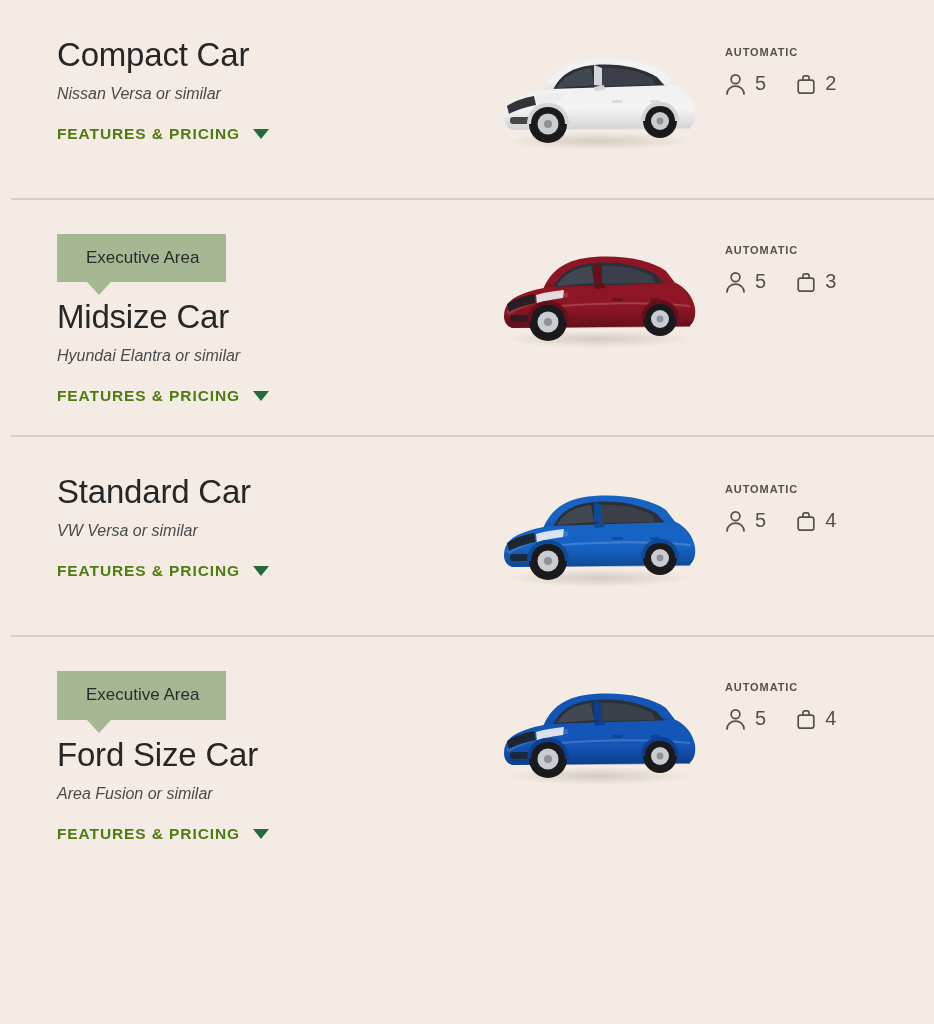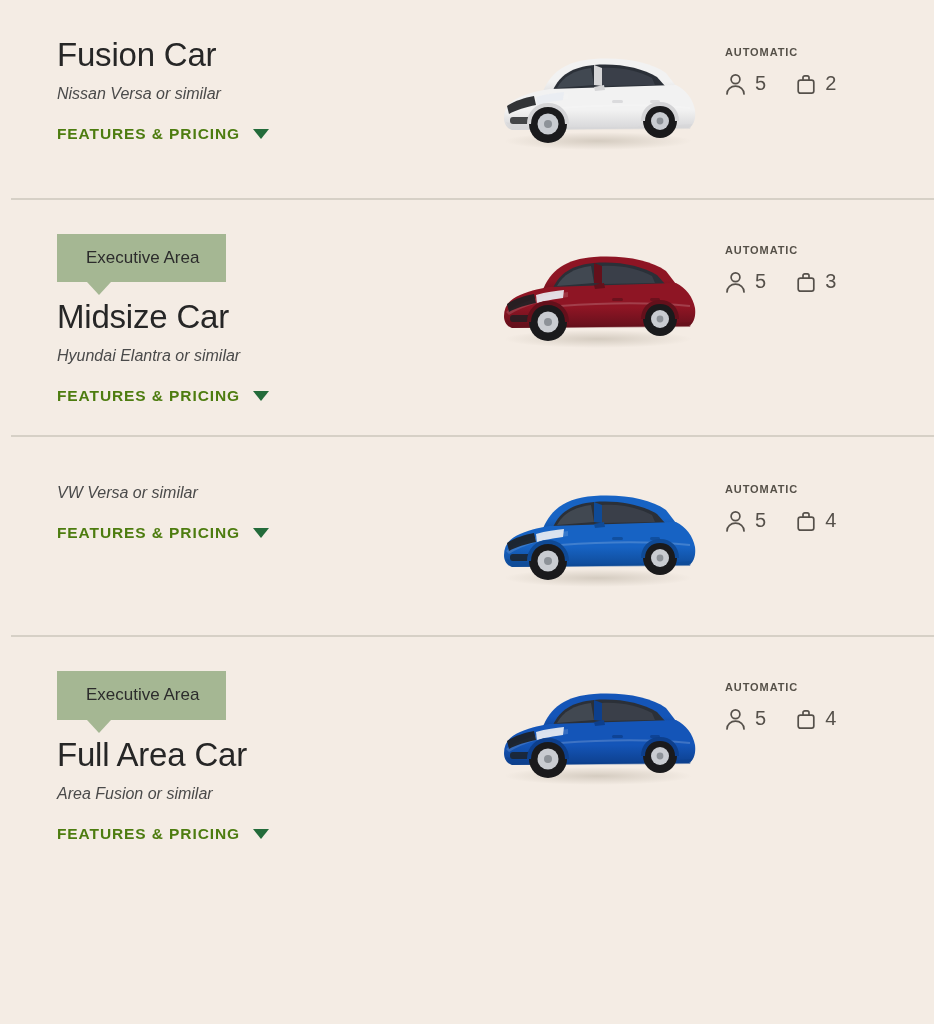--- a/index.html
+++ b/index.html
@@ -152,21 +152,21 @@
     font-size: 20px;
   }
 
   .spec-item svg { display: block; }
 </style>
 </head>
 <body>
 
 <div class="vehicle-list" id="list-root">
     <div class="vehicle-row" style="padding-top:36px;padding-bottom:44px;">
-      <div class="row-info"><div class="car-title">Fusion Car</div><div class="car-subtitle">Nissan Versa or similar</div><div class="features-link">
+      <div class="row-info"><div class="car-title">Compact Car</div><div class="car-subtitle">Nissan Versa or similar</div><div class="features-link">
              <span>FEATURES &amp; PRICING</span>
              <span class="caret"></span>
            </div></div>
       <div class="car-image-cell">
 
 <svg class="car-svg" width="215" height="112" viewBox="0 0 215 112">
   <defs>
     <linearGradient id="g-nissan-versa" x1="0" y1="0" x2="0" y2="1">
       <stop offset="0%" stop-color="#f2f2f2"></stop>
       <stop offset="55%" stop-color="#f2f2f2"></stop>
@@ -330,21 +330,21 @@
                 <path d="M7 7.2 V4.6 C7 3.5 7.8 2.8 8.8 2.8 H11.2 C12.2 2.8 13 3.5 13 4.6 V7.2" stroke-linecap="round"></path>
               </svg>
             </span>
                  <span>3</span>
                </div>
              </div>
            </div>
     </div>
     <div class="row-divider"></div>
     <div class="vehicle-row" style="padding-top:36px;padding-bottom:44px;">
-      <div class="row-info"><div class="car-subtitle">VW Versa or similar</div><div class="features-link">
+      <div class="row-info"><div class="car-title">Standard Car</div><div class="car-subtitle">VW Versa or similar</div><div class="features-link">
              <span>FEATURES &amp; PRICING</span>
              <span class="caret"></span>
            </div></div>
       <div class="car-image-cell">
 
 <svg class="car-svg" width="215" height="112" viewBox="0 0 215 112">
   <defs>
     <linearGradient id="g-vw-jetta" x1="0" y1="0" x2="0" y2="1">
       <stop offset="0%" stop-color="#1763c4"></stop>
       <stop offset="55%" stop-color="#1763c4"></stop>
@@ -420,21 +420,21 @@
             </span>
                  <span>4</span>
                </div>
              </div>
            </div>
     </div>
     <div class="row-divider"></div>
     <div class="vehicle-row" style="padding-top:34px;padding-bottom:30px;">
       <div class="row-info"><div class="badge-wrap">
                <span class="exec-badge">Executive Area</span>
-             </div><div class="car-title">Full Area Car</div><div class="car-subtitle">Area Fusion or similar</div><div class="features-link">
+             </div><div class="car-title">Ford Size Car</div><div class="car-subtitle">Area Fusion or similar</div><div class="features-link">
              <span>FEATURES &amp; PRICING</span>
              <span class="caret"></span>
            </div></div>
       <div class="car-image-cell">
 
 <svg class="car-svg" width="215" height="112" viewBox="0 0 215 112">
   <defs>
     <linearGradient id="g-ford-fusion" x1="0" y1="0" x2="0" y2="1">
       <stop offset="0%" stop-color="#1455b8"></stop>
       <stop offset="55%" stop-color="#1455b8"></stop>

